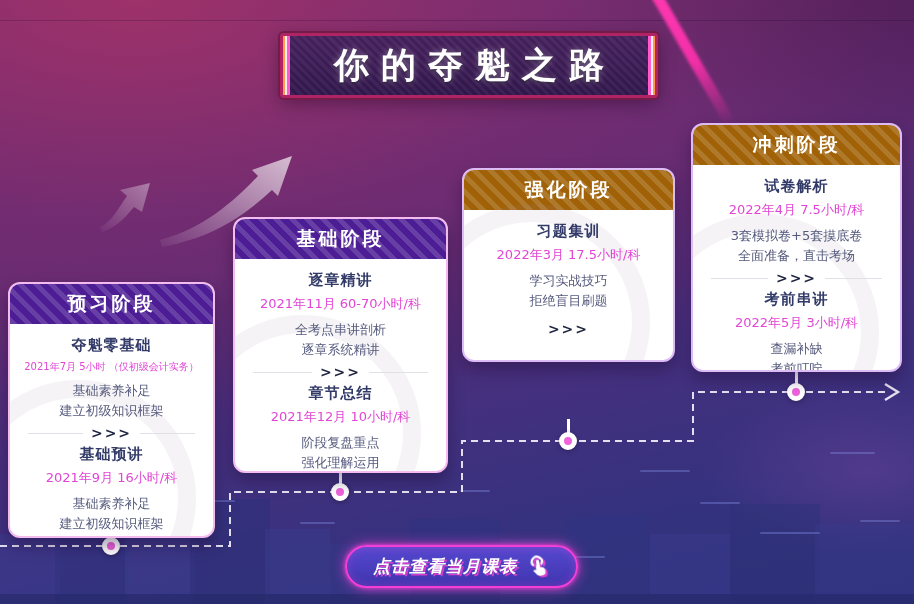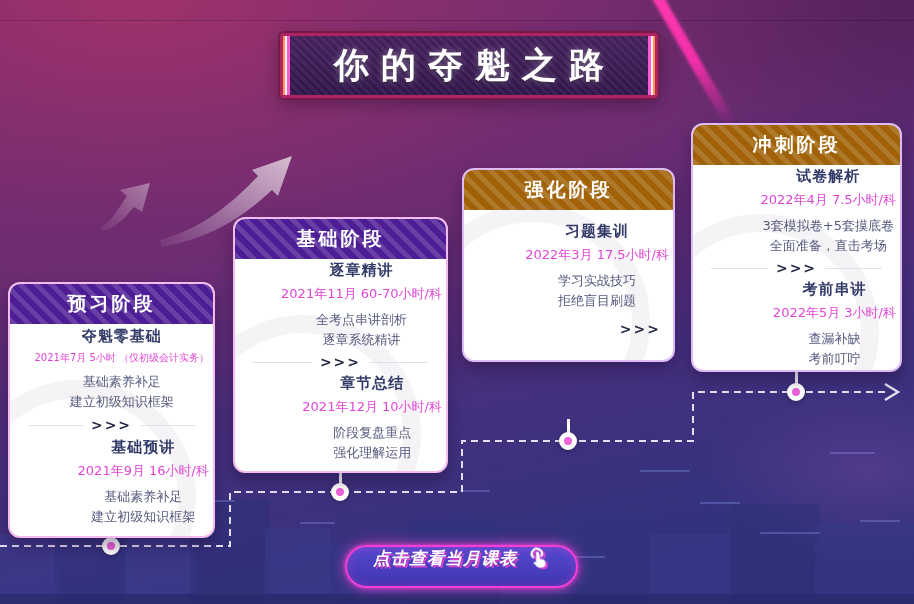--- a/index.html
+++ b/index.html
@@ -50,40 +50,40 @@
   .card2{left:233px;top:217px;width:215px;height:256px;}
   .card3{left:462px;top:168px;width:213px;height:194px;}
   .card4{left:691px;top:123px;width:211px;height:249px;}
   .card-header{height:40px;flex:0 0 40px;display:flex;align-items:center;justify-content:center;
     color:#fff;font-size:19px;font-weight:bold;letter-spacing:3px;position:relative;}
   .pink .card-header{background:#4c1d95;}
   .purple .card-header{background:#a16207;}
   .card-header::after{content:'';position:absolute;inset:0;
     background:repeating-linear-gradient(45deg, rgba(255,255,255,0.15) 0 5px, rgba(255,255,255,0) 5px 11px);}
   .card-body{flex:1;display:flex;flex-direction:column;justify-content:space-evenly;
-    padding:2px 4px 8px;position:relative;z-index:1;align-items:flex-end;}
+    padding:12px 4px 8px;position:relative;z-index:1;}
   .card3 .card-body{justify-content:flex-start;padding-top:12px;}
   .stage-item{text-align:center;}
   .course-title{font-size:15px;font-weight:bold;color:#323a68;letter-spacing:1px;}
   .course-schedule{font-size:13px;color:#e145d5;margin-top:5px;}
   .course-schedule.tight{font-size:10px;}
   .course-points{font-size:13px;color:#555a7d;margin-top:7px;line-height:20px;}
   .divider{display:flex;align-items:center;width:86%;margin:4px auto;}
   .divider .line{flex:1;height:1px;background:#e0e0e6;}
   .divider-sym{color:#1e2440;font-weight:800;font-size:14px;letter-spacing:2px;padding:0 8px;}
   .card3 .divider-sym{display:block;text-align:center;margin-top:10px;}
   .dot-grid{width:72px;height:52px;margin:20px auto 0 52px;opacity:.45;
     background-image:radial-gradient(circle, rgba(120,120,145,0.55) 1.5px, rgba(0,0,0,0) 2px);
     background-size:14px 13px;}
   
   .cta{position:absolute;left:345px;top:545px;width:233px;height:43px;border-radius:24px;z-index:7;
     background:linear-gradient(180deg,#5548cf 0%,#3f35ae 100%);
     border:2px solid #f43fd7;box-sizing:border-box;cursor:pointer;
     box-shadow:0 0 14px rgba(244,63,215,0.75), 0 0 4px rgba(244,63,215,0.9), inset 0 0 10px rgba(244,63,215,0.30);
-    display:flex;align-items:flex-start;justify-content:center;gap:9px;}
+    display:flex;align-items:center;justify-content:center;gap:9px;}
   .cta-label{color:#fff;font-weight:bold;font-style:italic;font-size:17px;letter-spacing:1px;
     text-shadow:2px 2px 0 rgba(236,64,208,0.85);}
   .cta-icon{transform:rotate(-10deg);filter:drop-shadow(2px 2px 0 rgba(236,64,208,0.9));}
 </style>
 </head>
 <body>
 
 <div class="canvas">
 
   <div class="topline"></div>

